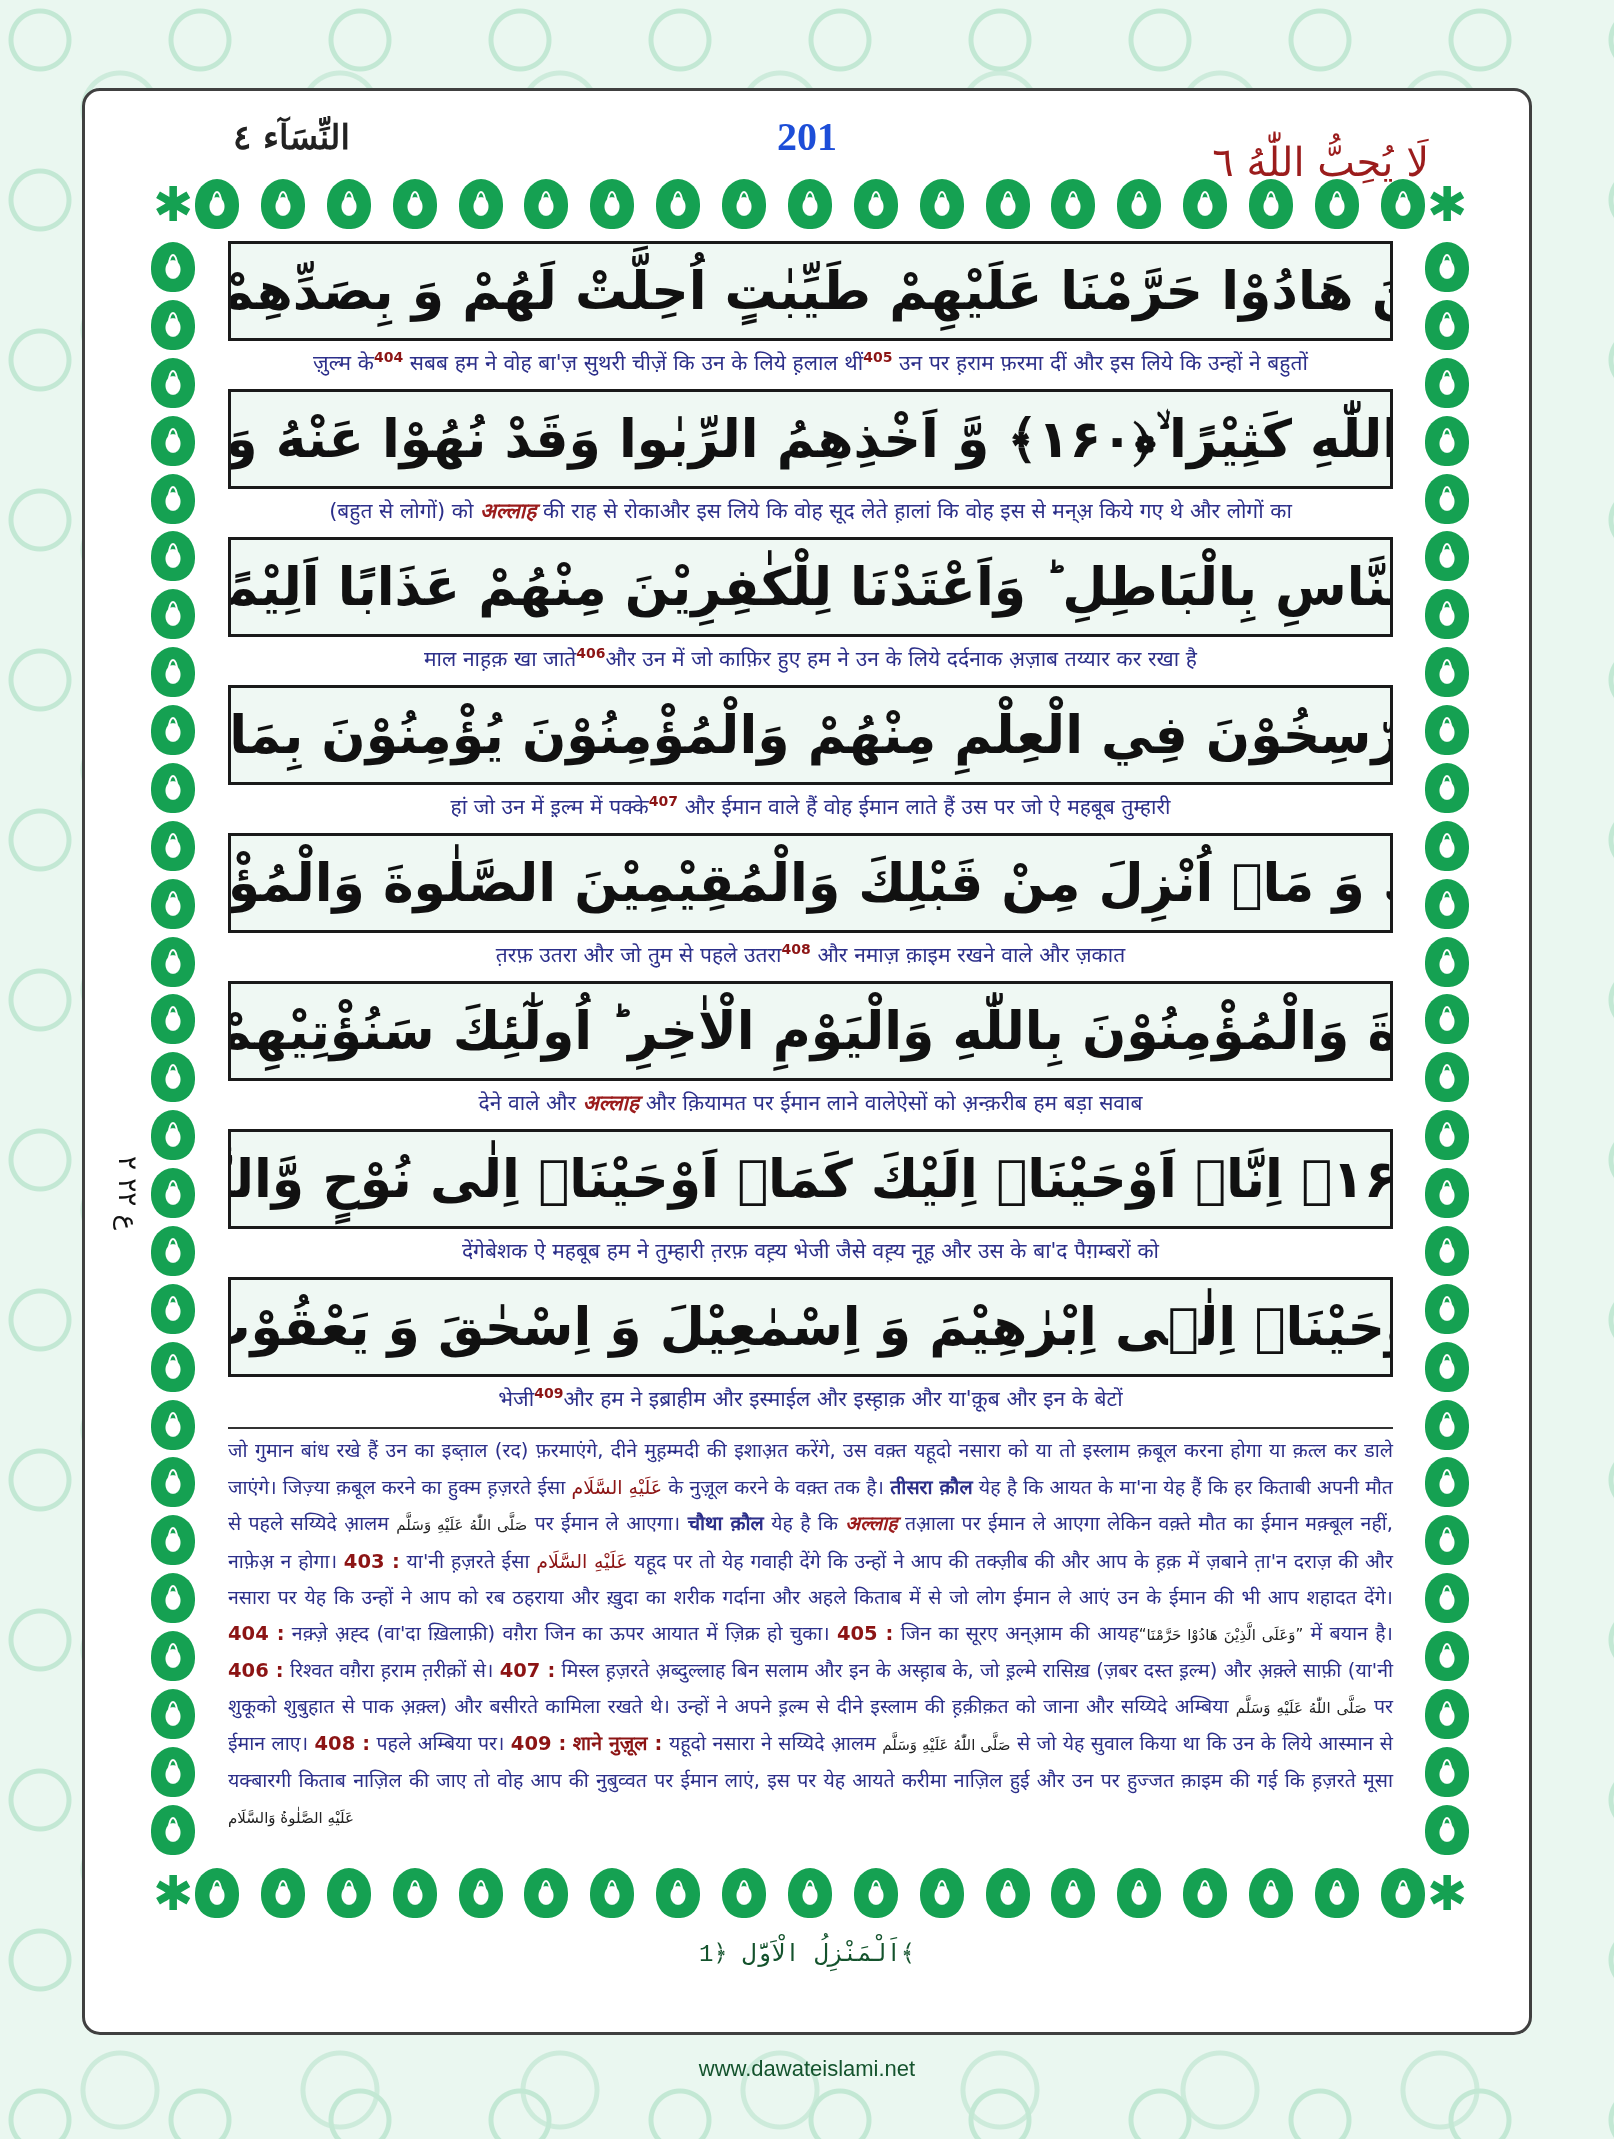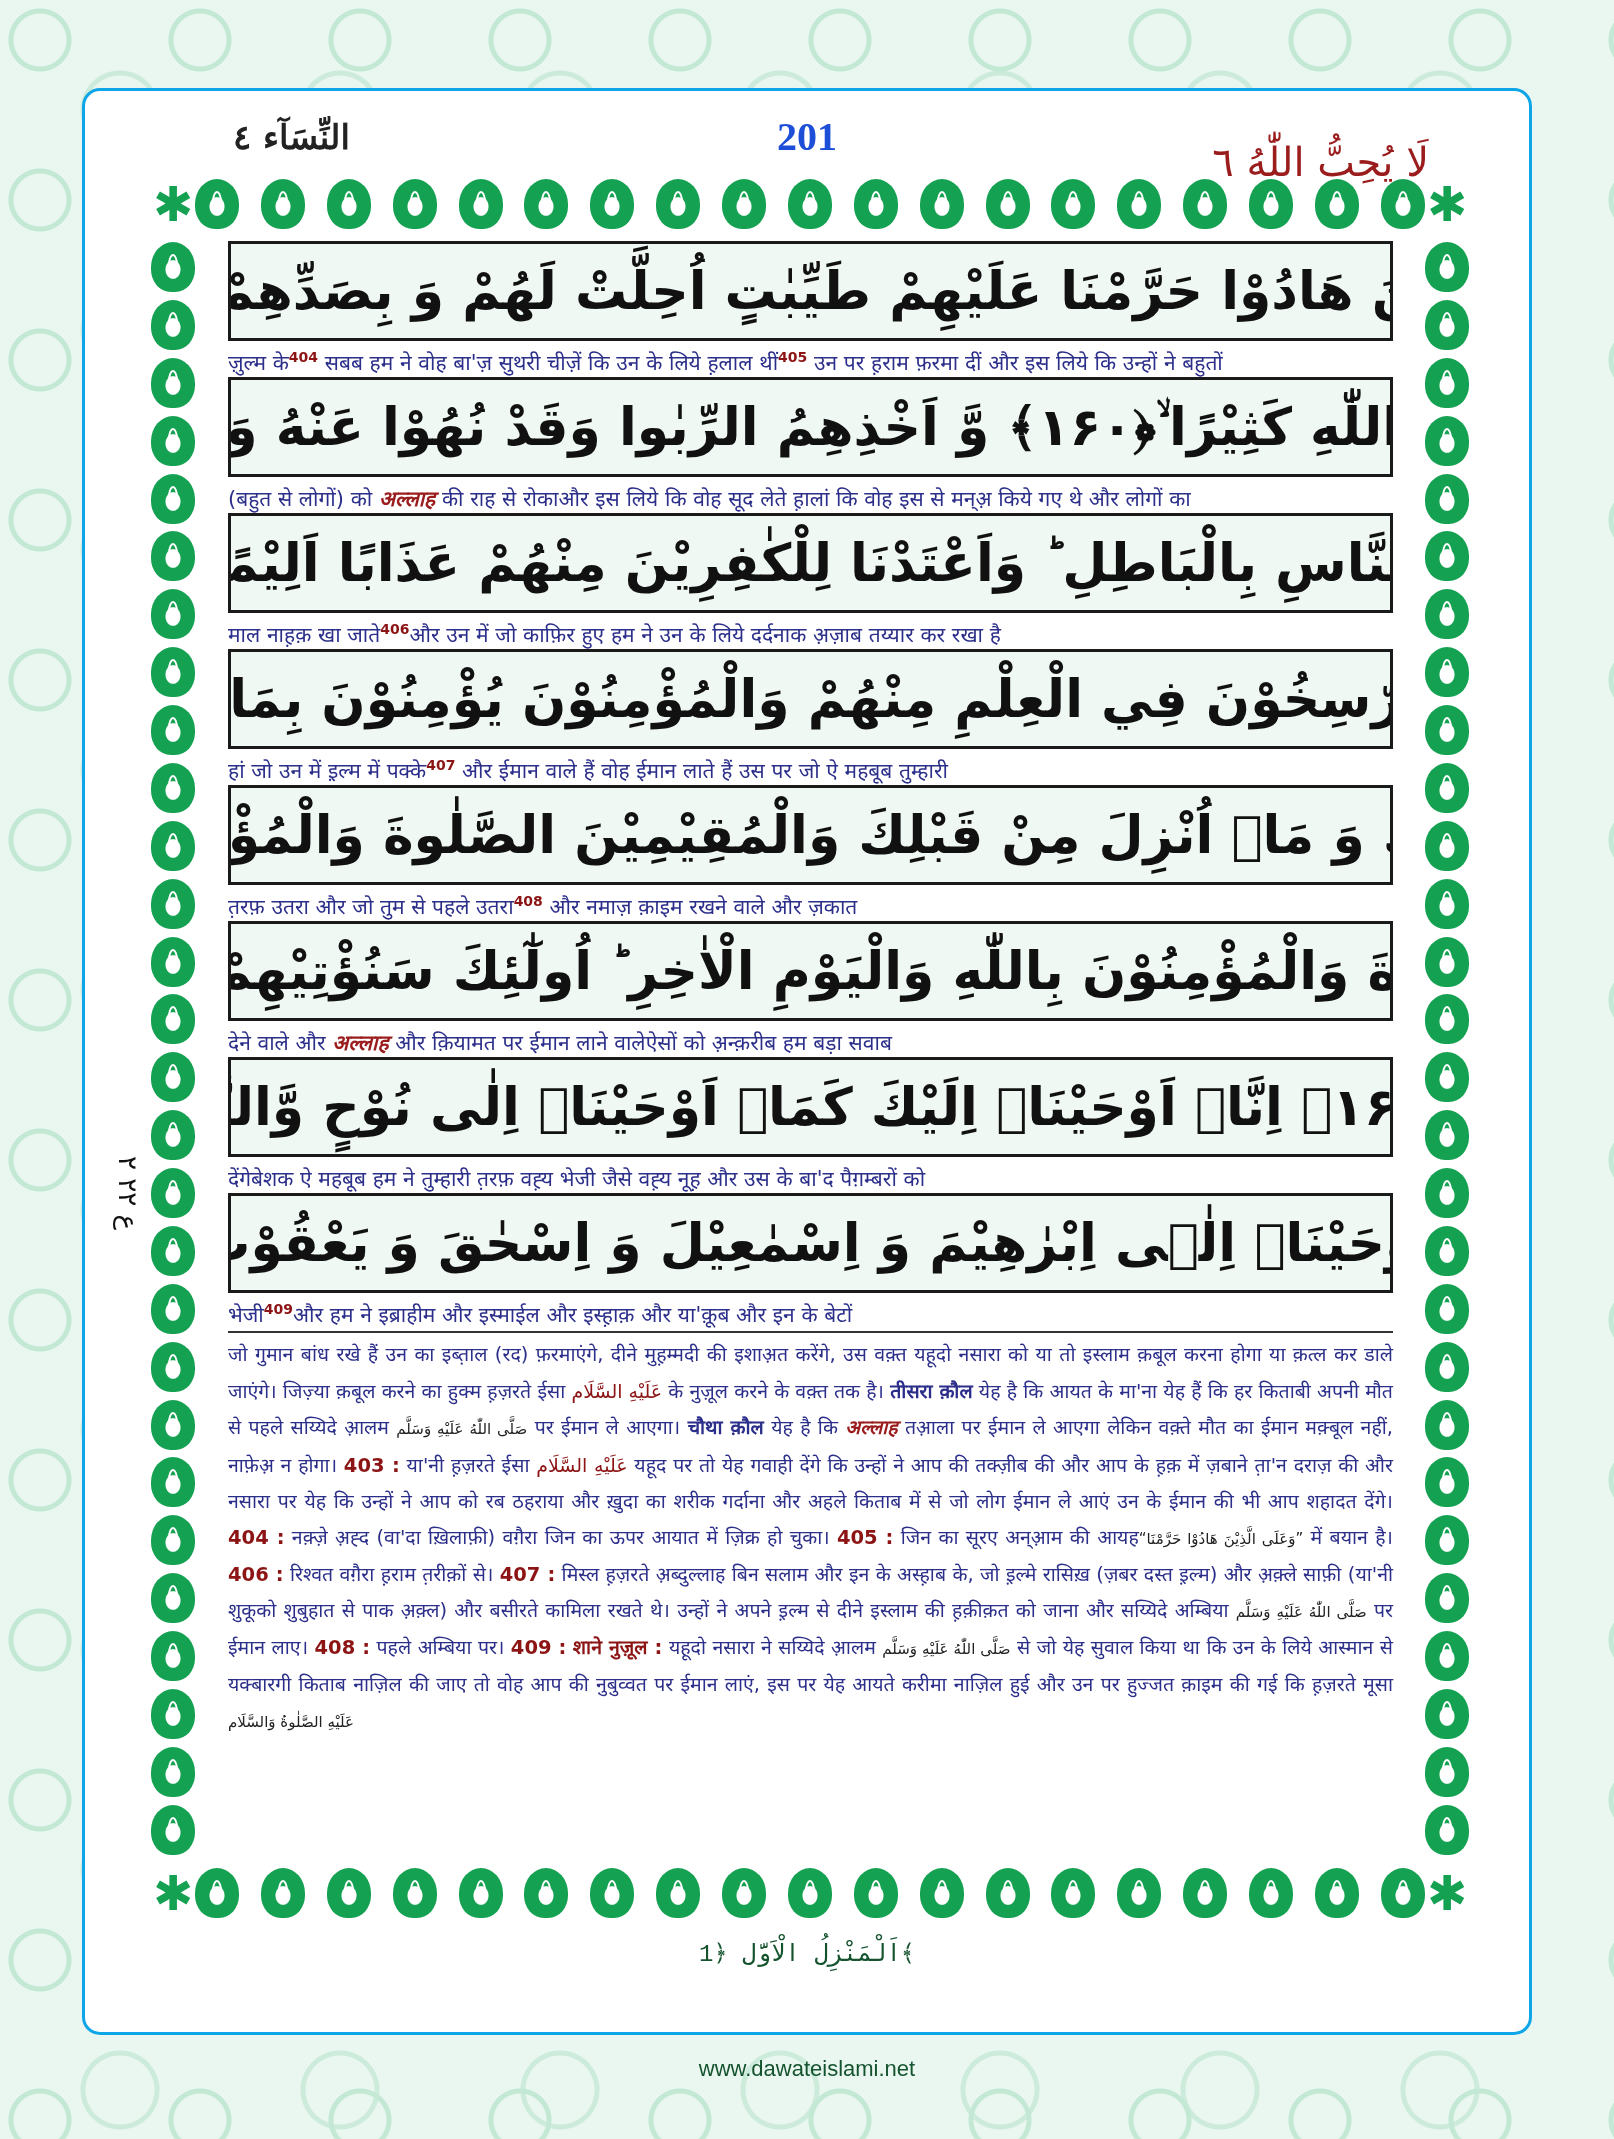--- a/index.html
+++ b/index.html
@@ -7,21 +7,21 @@
     width:1614px; height:2139px; position:relative; overflow:hidden;
     background-color:#eaf7f0;
     background-image:
       radial-gradient(circle at 40px 40px, transparent 26px, #c3e8d4 27px, #c3e8d4 31px, transparent 32px),
       radial-gradient(circle at 120px 110px, transparent 34px, #cdebdb 35px, #cdebdb 39px, transparent 40px);
     background-size:160px 160px, 220px 220px;
     font-family:"DejaVu Sans", sans-serif;
   }
   .page {
     position:absolute; left:82px; top:88px; width:1450px; height:1947px;
-    background:#ffffff; border:3px solid #0ea5e9; border-radius:18px;
+    background:#ffffff; border:3px solid #404040; border-radius:18px;
     box-sizing:border-box;
   }
   .header { position:absolute; left:0; right:0; top:22px; height:60px; }
   .hdr-left { position:absolute; left:148px; top:4px; font-family:"DejaVu Serif", serif; font-size:34px; color:#222; font-weight:bold; }
   .hdr-center { position:absolute; left:0; right:0; text-align:center; top:0; font-family:"Liberation Serif", serif; font-size:40px; font-weight:bold; color:#1d4ed8; }
   .hdr-right { position:absolute; right:100px; top:0; font-family:"DejaVu Serif", serif; font-size:40px; color:#9b1c1c;margin-top:26px; }
 
   .border-frame { position:absolute; left:60px; top:85px; width:1330px; height:1745px; }
   .orn-row { position:absolute; left:0; right:0; height:56px; display:flex; justify-content:space-between; align-items:center; padding:0 50px; box-sizing:border-box; }
   .orn-col { position:absolute; top:56px; bottom:56px; width:56px; display:flex; flex-direction:column; justify-content:space-between; align-items:center; padding:10px 0; box-sizing:border-box; }
@@ -34,22 +34,22 @@
   .corner { position:absolute; width:56px; height:56px; color:#15a152; font-size:48px; line-height:56px; text-align:center; }
 
   .content { position:absolute; left:143px; top:150px; width:1165px; }
   .ar-box {
     border:3px solid #1a1a1a; background:#eff8f3; height:100px;
     display:flex; align-items:center; justify-content:center;
     direction:rtl; box-sizing:border-box; overflow:hidden;
   }
   .ar-text { font-family:"DejaVu Sans", sans-serif; font-size:52px; font-weight:bold; color:#111; white-space:nowrap; }
   .hi-line {
-    height:36px; line-height:44px; font-size:21px; color:#2c2f8a; white-space:nowrap;
-    display:flex; justify-content:flex-start; overflow:hidden;
+    height:48px; line-height:44px; font-size:21px; color:#2c2f8a; white-space:nowrap;
+    display:flex; justify-content:center; overflow:hidden;
   }
   .hi-line .sup { color:#8c1414; font-weight:bold; font-size:14px; vertical-align:super; line-height:0; }
   .allah { color:#9b1c1c; font-weight:bold; font-style:italic; }
   .foot-rule { border-top:2px solid #333; margin-top:2px; }
   .notes { font-size:19.5px; line-height:36px; color:#2c2f8a; text-align:justify; margin-top:4px; }
   .notes .num { color:#8c1414; font-weight:bold; }
   .notes .bold { font-weight:bold; }
   .notes .honor { color:#8c1414; font-family:"DejaVu Sans", sans-serif; font-size:19px; }
   .notes .honor-dark { color:#222; font-family:"DejaVu Sans", sans-serif; font-size:15px; }
   .side-mark { position:absolute; left:28px; top:1065px; font-size:26px; color:#111; writing-mode:vertical-rl; }

